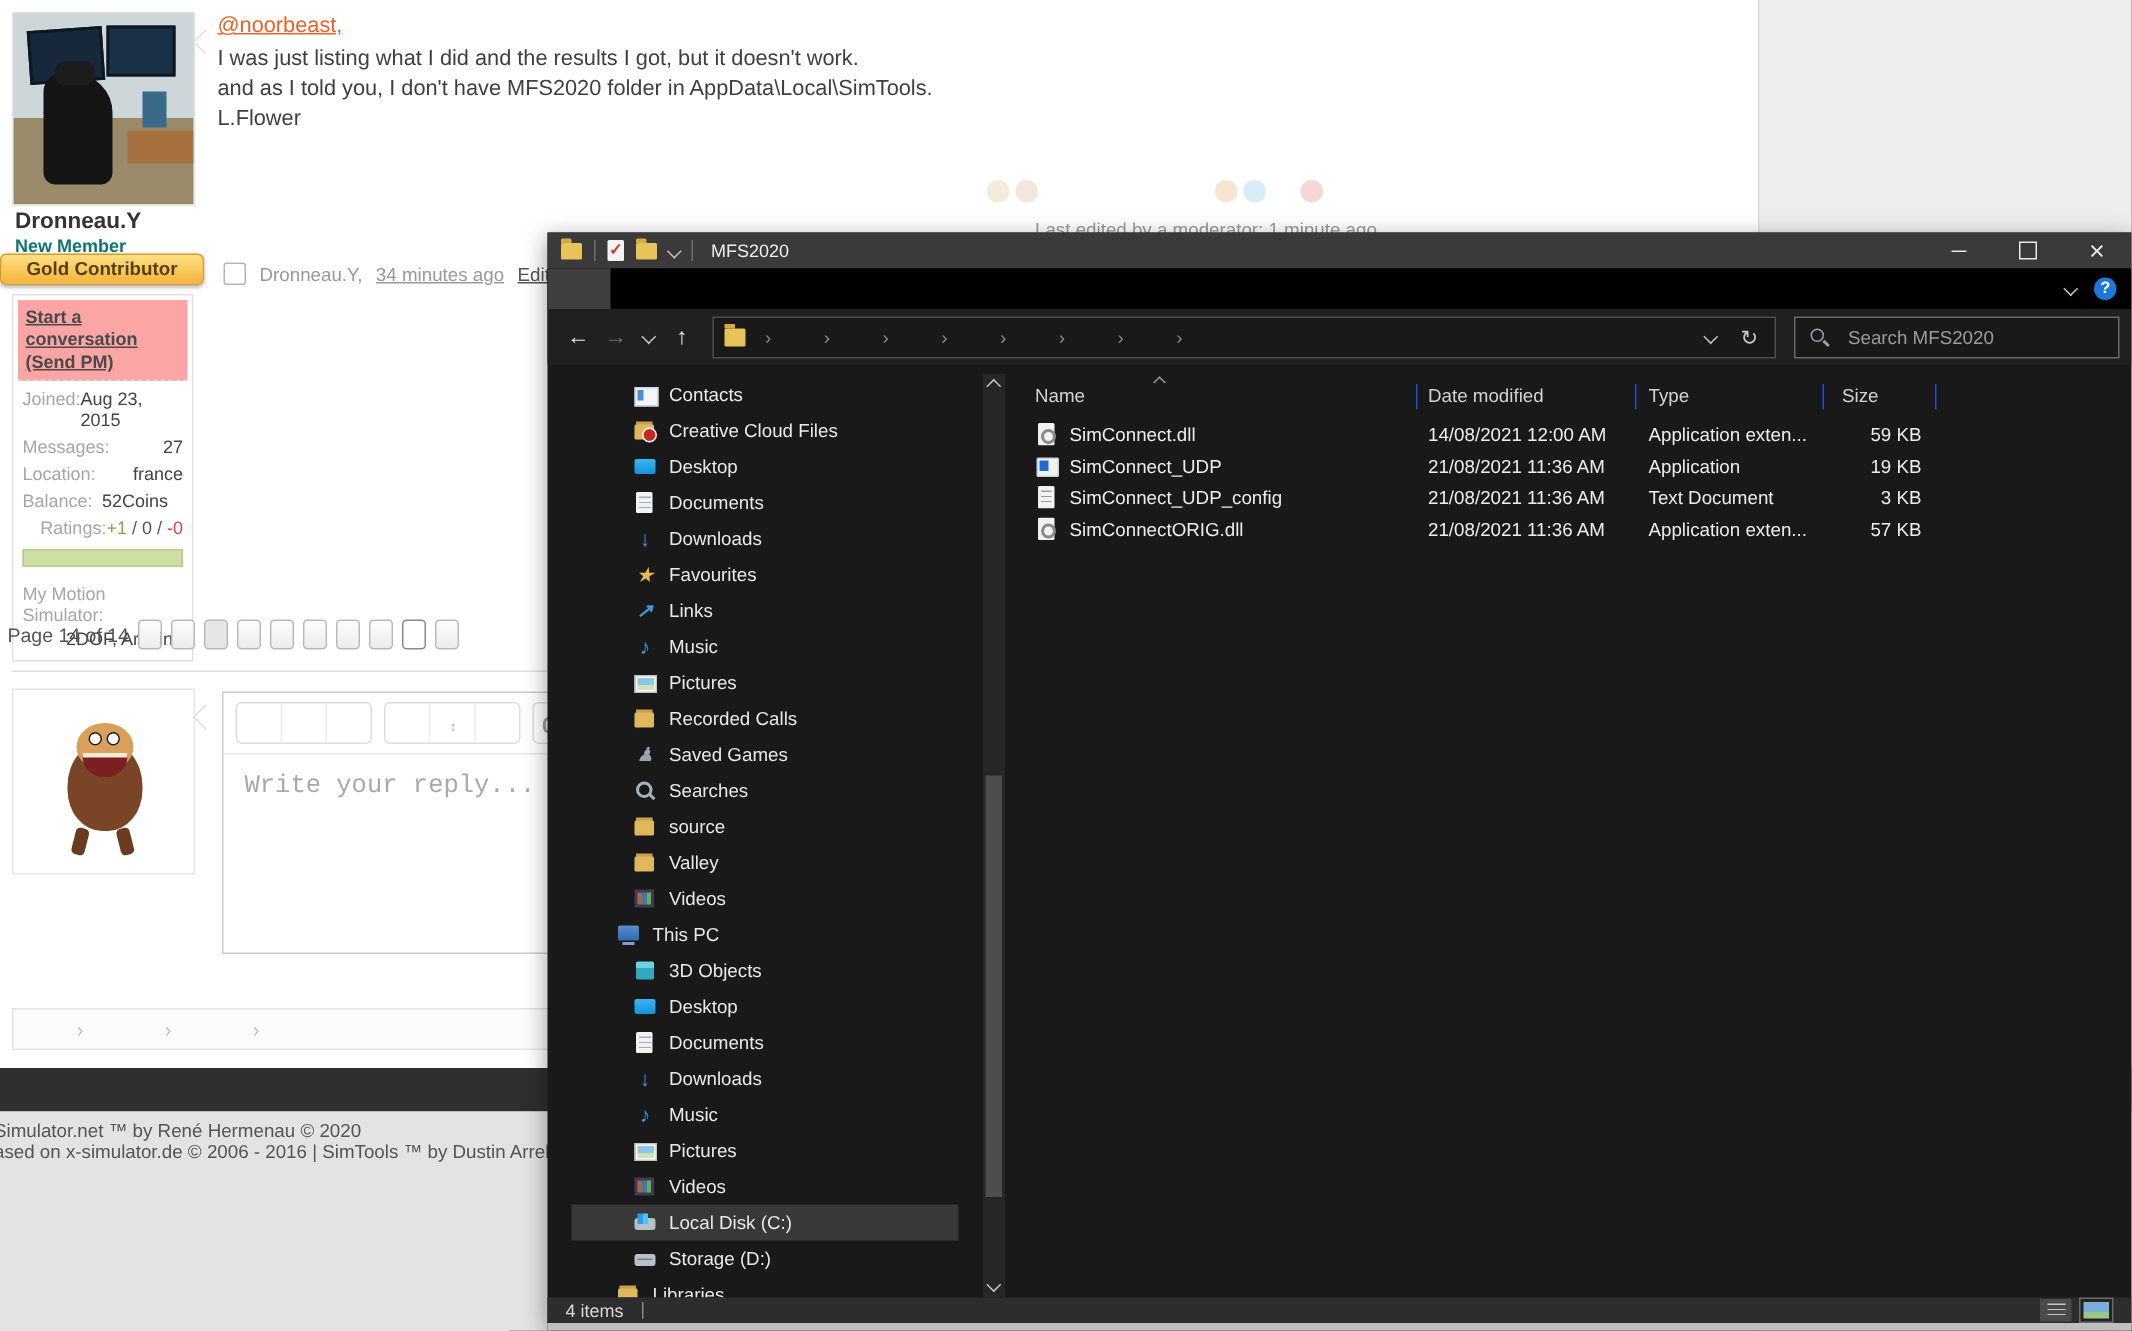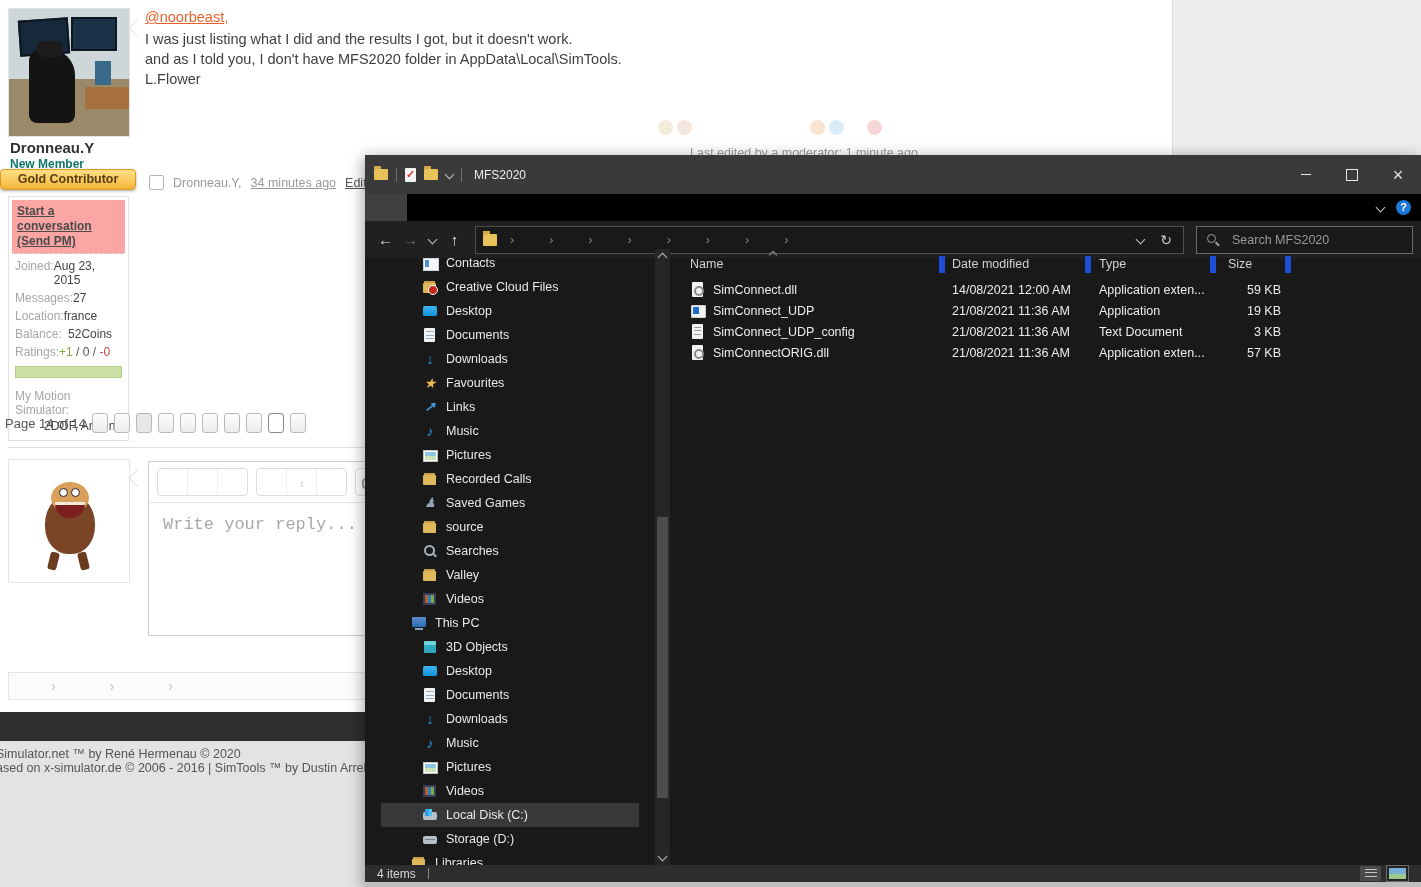--- a/index.html
+++ b/index.html
@@ -24,26 +24,26 @@
   .rig-tower{position:absolute;left:86px;top:52px;width:16px;height:24px;background:#3a6a8a}
   .username{left:10px;top:139px;font-size:15px;font-weight:bold;color:#333}
   .member-title{left:10px;top:157px;font-size:12px;font-weight:bold;color:#0f766e}
   .gold-banner{left:0;top:169px;width:134px;height:19px;line-height:19px;text-align:center;
                background:linear-gradient(#ffe084,#f4b43a);border:1px solid #d89b28;border-radius:4px;
                box-shadow:0 1px 3px rgba(0,0,0,.35);color:#553f10;font-weight:bold;font-size:12.5px}
   .member-box{left:8px;top:196px;width:119px;border:1px solid #e2e2e2;background:#fff;font-size:12px}
   .pm-block{margin:3px;padding:4px 5px;background:#fca5a5;border-bottom:1px dashed #d8d8d8;
             color:#4a4a4a;font-weight:bold;line-height:15px}
   .pm-block span{display:block;text-decoration:underline}
-  .stat-row{display:flex;justify-content:flex-start;padding:2px 6px}
+  .stat-row{display:flex;justify-content:space-between;padding:2px 6px}
   .stat-label{color:#a6a6a6}
   .stat-value{color:#444}
   .balance-row{padding:2px 6px}
   .balance-row .stat-value{margin-left:3px}
-  .ratings-row{display:flex;justify-content:flex-start;padding:2px 6px}
+  .ratings-row{display:flex;justify-content:flex-end;padding:2px 6px}
   .rt-pos{color:#85a83d}.rt-mid{color:#555}.rt-neg{color:#cc4444}
   .rating-bar{margin:5px 6px;height:10px;background:#cde0a4;border:1px solid #b7cb8c}
   .sim-label{color:#a6a6a6;padding:6px 6px 0}
   .sim-value{color:#444;text-align:right;padding:2px 6px 7px}
 
   
   .bubble-arrow{left:131px;top:22px;width:11px;height:11px;background:#fff;
                 border-left:1px solid #e0e0e0;border-bottom:1px solid #e0e0e0;transform:rotate(45deg)}
   .mention{left:145px;top:9px;font-size:14.5px;color:#e8632c;text-decoration:underline}
   .post-line{left:145px;font-size:14.5px;color:#3f3f3f}
@@ -98,21 +98,21 @@
   .darkbar{left:0;top:712px;width:100%;height:29px;background:#2f2f2f}
   .footer{left:0;top:741px;width:100%;bottom:0;background:#e3e3e3;color:#555;font-size:12.5px}
   .fcopy{position:absolute;left:-4px}
   .flinks{position:absolute;left:-4px;top:48px;line-height:14.2px;color:#707070}
   .flinks span{display:block;white-space:nowrap}
 
   
   #explorer{position:absolute;left:365px;top:155px;width:1056px;height:732px;
             background:#191919;z-index:10;box-shadow:-2px 2px 14px rgba(0,0,0,.35);
             color:#e6e6e6;font-size:12.5px}
-  .x-titlebar{height:39px;background:#3a3a3a;display:flex;align-items:center;padding-left:9px;gap:8px}
+  .x-titlebar{height:24px;background:#3a3a3a;display:flex;align-items:center;padding-left:9px;gap:8px}
   .qat-sep{width:1px;height:14px;background:#6f6f6f}
   .fold{width:14px;height:11px;background:#e8c35a;border-radius:1px;position:relative}
   .fold::before{content:"";position:absolute;left:0;top:-3px;width:7px;height:3px;background:#d4ac42;border-radius:1px 1px 0 0}
   .qat-check{width:11px;height:14px;background:#f4f4f4;position:relative;border-radius:1px}
   .qat-check::after{content:"✓";position:absolute;left:1px;top:0;font-size:11px;color:#d43b2a;font-weight:bold}
   .chev{display:inline-block;width:6px;height:6px;border-right:1.6px solid #c0c0c0;border-bottom:1.6px solid #c0c0c0;transform:rotate(45deg)}
   .chev.up{transform:rotate(-135deg)}
   .x-title{font-size:12px;color:#ededed;margin-left:4px}
   .wc{margin-left:auto;display:flex;height:30px}
   .wc div{width:46px;display:flex;align-items:center;justify-content:center;height:30px}
@@ -182,21 +182,21 @@
   .nv-contacts::before{content:"";position:absolute;left:1px;top:3px;width:14px;height:11px;background:#f5f5f5;border:1px solid #c8d4e0}
   .nv-contacts i{position:absolute;left:3px;top:5px;width:4px;height:7px;background:#4a90d0}
 
   .x-scroll{position:absolute;left:290px;top:0;width:15px;height:100%;background:#262626}
   .x-scroll .thumb{position:absolute;left:2px;right:2px;top:268px;height:281px;background:#4d4d4d}
   .sc-chev{position:absolute;left:4px}
   .sc-chev.top{top:5px}.sc-chev.bot{bottom:5px}
 
   .x-files{position:absolute;left:305px;top:0;right:0;height:100%}
   .cols{height:30px;display:flex;align-items:center;color:#d2d2d2;position:relative}
-  .col{height:17px;line-height:17px;border-right:6px solid #1d4ed8}
+  .col{height:17px;line-height:17px;border-right:1px solid #1d4ed8}
   .c-name{width:275px;padding-left:20px;box-sizing:border-box}
   .c-date{width:146px;padding-left:7px;box-sizing:border-box}
   .c-type{width:125px;padding-left:8px;box-sizing:border-box}
   .c-size{width:75px;box-sizing:border-box;text-align:left;padding-left:12px}
   .sort-up{position:absolute;left:100px;top:3px;transform:rotate(-135deg);width:5px;height:5px;
            border-right:1.4px solid #9a9a9a;border-bottom:1.4px solid #9a9a9a}
   .frow{height:21px;display:flex;align-items:center;color:#ececec}
   .fcell{white-space:nowrap;overflow:hidden;box-sizing:border-box}
   .fname{width:275px;padding-left:20px;display:flex;align-items:center;gap:8px}
   .fdate{width:146px;padding-left:7px}
@@ -477,28 +477,28 @@
           </li>
           <li class="lvl2">
             <i class="nv nv-folder"><i></i></i>
             <span>Recorded Calls</span>
           </li>
           <li class="lvl2">
             <i class="nv nv-game"><i></i></i>
             <span>Saved Games</span>
           </li>
           <li class="lvl2">
+            <i class="nv nv-search">
+              <i></i>
+            </i>
+            <span>Searches</span>
+          </li>
+          <li class="lvl2">
             <i class="nv nv-folder"><i></i></i>
             <span>source</span>
-          </li>
-          <li class="lvl2">
-            <i class="nv nv-search">
-              <i></i>
-            </i>
-            <span>Searches</span>
           </li>
           <li class="lvl2">
             <i class="nv nv-folder"><i></i></i>
             <span>Valley</span>
           </li>
           <li class="lvl2">
             <i class="nv nv-film">
               <i></i>
             </i>
             <span>Videos</span>

